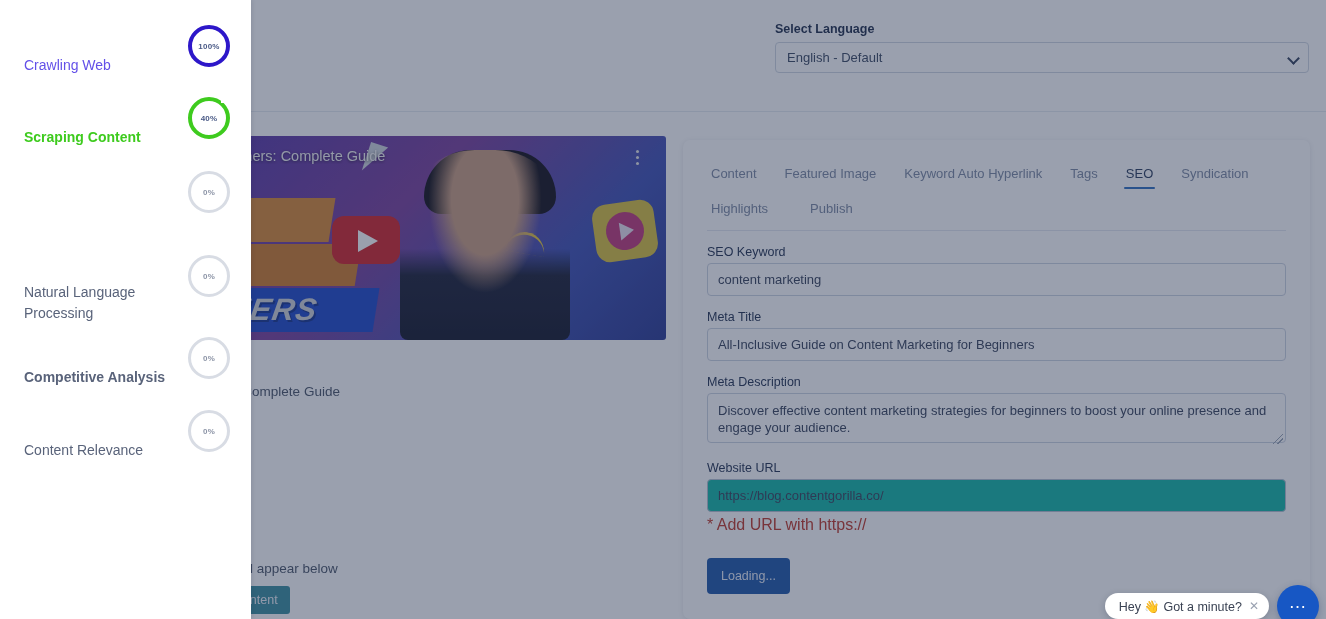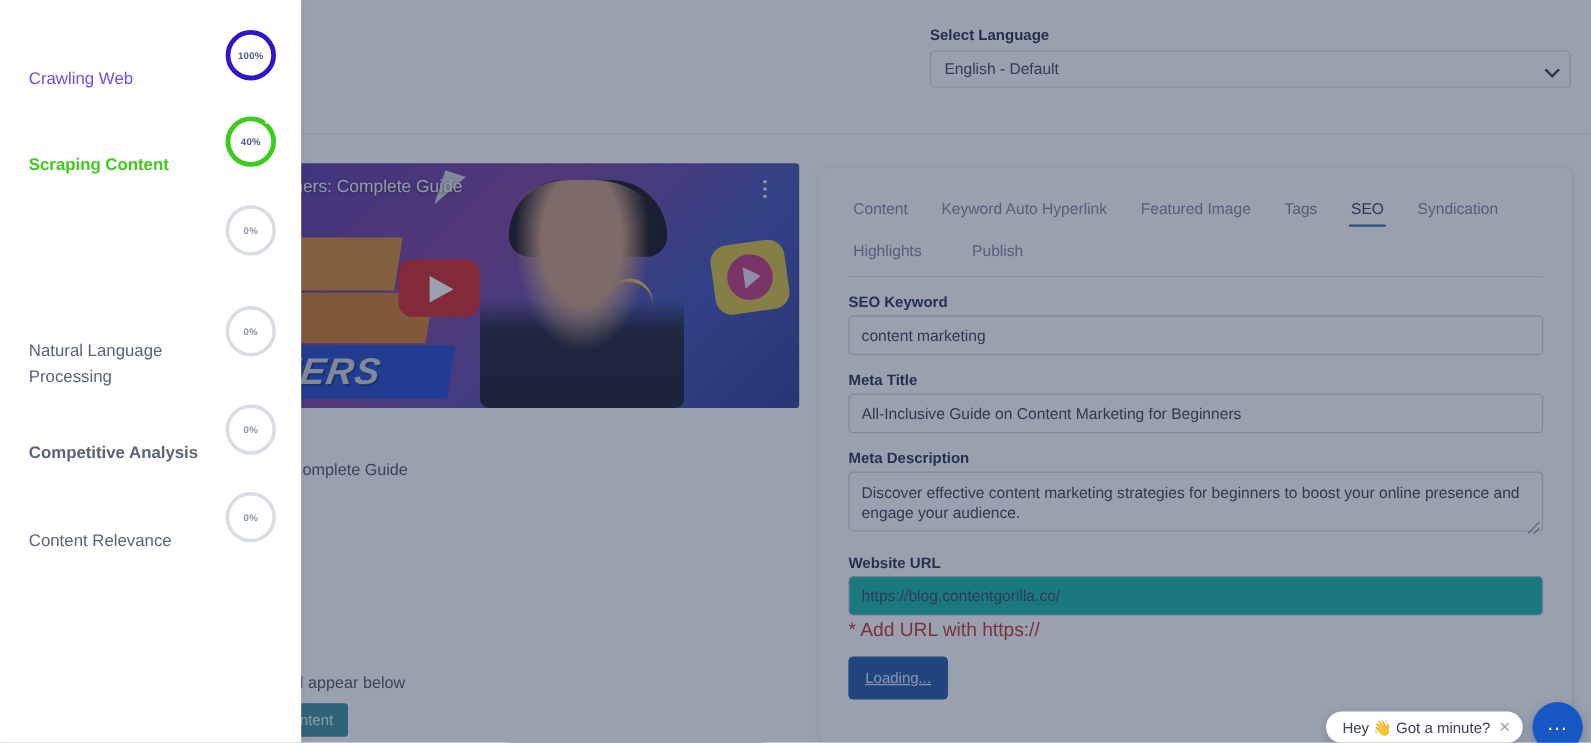--- a/index.html
+++ b/index.html
@@ -263,21 +263,21 @@
     position: absolute;
     left: 2px; right: 2px; bottom: 6px;
     height: 2px;
     background: #2f6fc0;
     border-radius: 2px;
   }
   .tab-publish { padding-left: 18px; }
 
   .field-label {
     font-size: 12.5px;
-    font-weight: bold;
+    font-weight: normal;
     color: #243352;
     margin: 14px 0 4px 0;
   }
   .field {
     width: 100%;
     border: 1px solid #ccd4e1;
     border-radius: 4px;
     background: #ffffff;
     font-size: 13px;
     color: #39445c;
@@ -303,29 +303,28 @@
   .field.url {
     background: #14b8a6;
     border-color: #b6c0d1;
   }
   .err {
     font-size: 16px;
     color: #c0392b;
     margin: 4px 0 0 0;
   }
   .loading-btn {
-    margin-top: 12px;
+    margin-top: 24px;
     background: #1f57a8;
     color: #e8eef7;
     font-size: 12.5px;
     border: none;
     border-radius: 4px;
     padding: 11px 14px;
     cursor: pointer;
-    text-decoration: underline;
   }
 
   
   .overlay {
     position: absolute;
     inset: 0;
     background: rgba(35,49,78,0.46);
     z-index: 40;
   }
 
@@ -485,22 +484,22 @@
 
       <div class="btn-row">
         <button class="btn btn-primary">Create AI Outline</button>
         <button class="btn btn-teal">Detect AI Content</button>
       </div>
     </div>
 
     <div class="right-card">
       <div class="tabs">
         <div class="tab">Content</div>
+        <div class="tab">Featured Image</div>
         <div class="tab">Keyword Auto Hyperlink</div>
-        <div class="tab">Featured Image</div>
         <div class="tab">Tags</div>
         <div class="tab active">SEO</div>
         <div class="tab">Syndication</div>
         <div class="tab">Highlights</div>
         <div class="tab tab-publish">Publish</div>
       </div>
 
       <p class="field-label">SEO Keyword</p>
       <input class="field" type="text" value="content marketing" style="">
 

